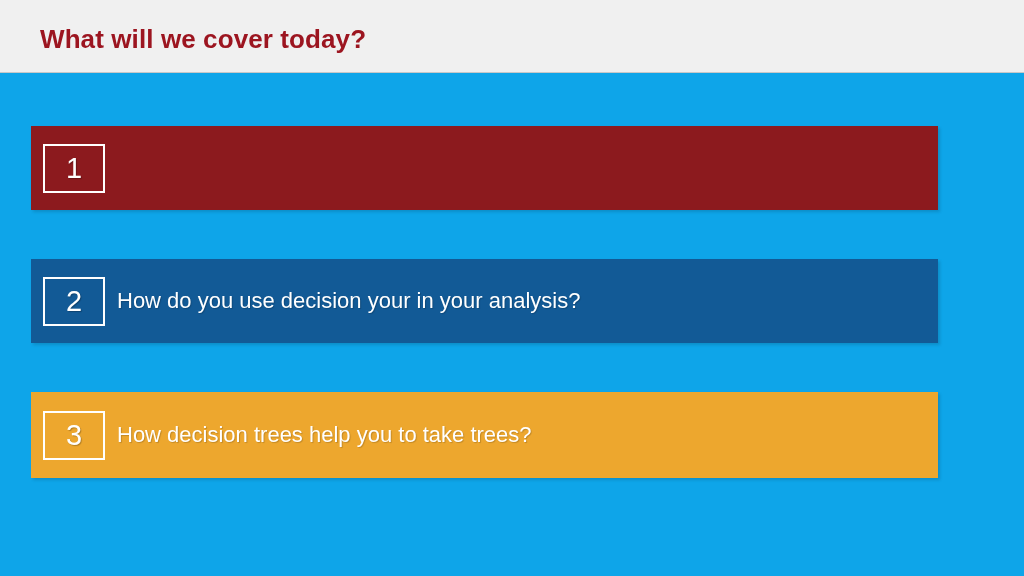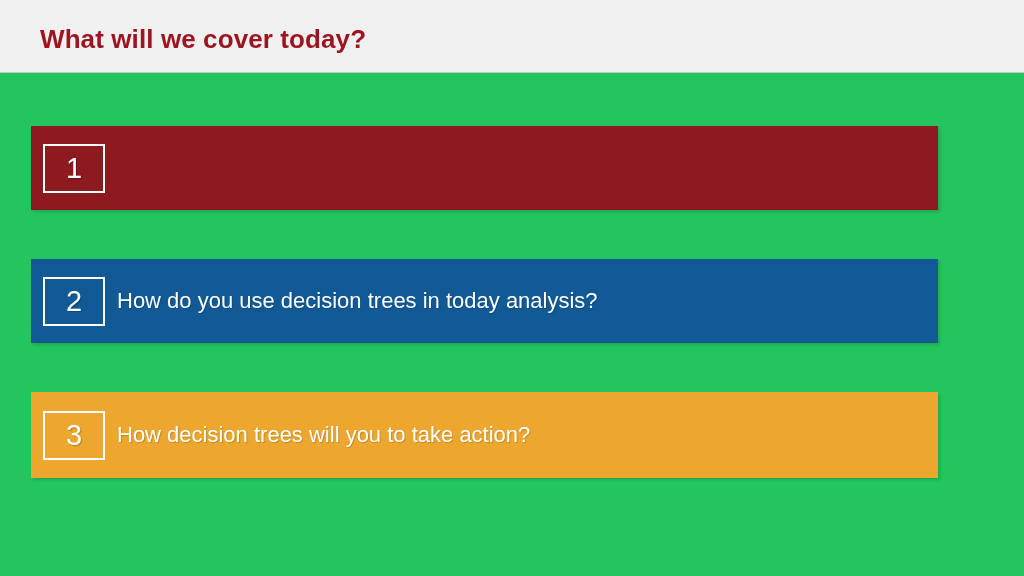--- a/index.html
+++ b/index.html
@@ -11,21 +11,21 @@
     width: 1024px;
     height: 576px;
     font-family: "Liberation Sans", sans-serif;
     overflow: hidden;
     position: relative;
   }
 
   .slide {
     position: absolute;
     inset: 0;
-    background: #22c55e;
+    background: #0ea5e9;
   }
 
   
   .header-band {
     position: absolute;
     left: 0;
     top: 0;
     width: 1024px;
     height: 73px;
     background: #f0f0f0;
@@ -102,22 +102,22 @@
   </div>
 
   <div class="agenda">
 
     <div class="agenda-row row-1">
       <div class="num-box">1</div>
     </div>
 
     <div class="agenda-row row-2">
       <div class="num-box">2</div>
-      <div class="agenda-text">How do you use decision trees in today analysis?</div>
+      <div class="agenda-text">How do you use decision your in your analysis?</div>
     </div>
 
     <div class="agenda-row row-3">
       <div class="num-box">3</div>
-      <div class="agenda-text">How decision trees will you to take action?</div>
+      <div class="agenda-text">How decision trees help you to take trees?</div>
     </div>
 
   </div>
 </div>
 
 </body></html>

